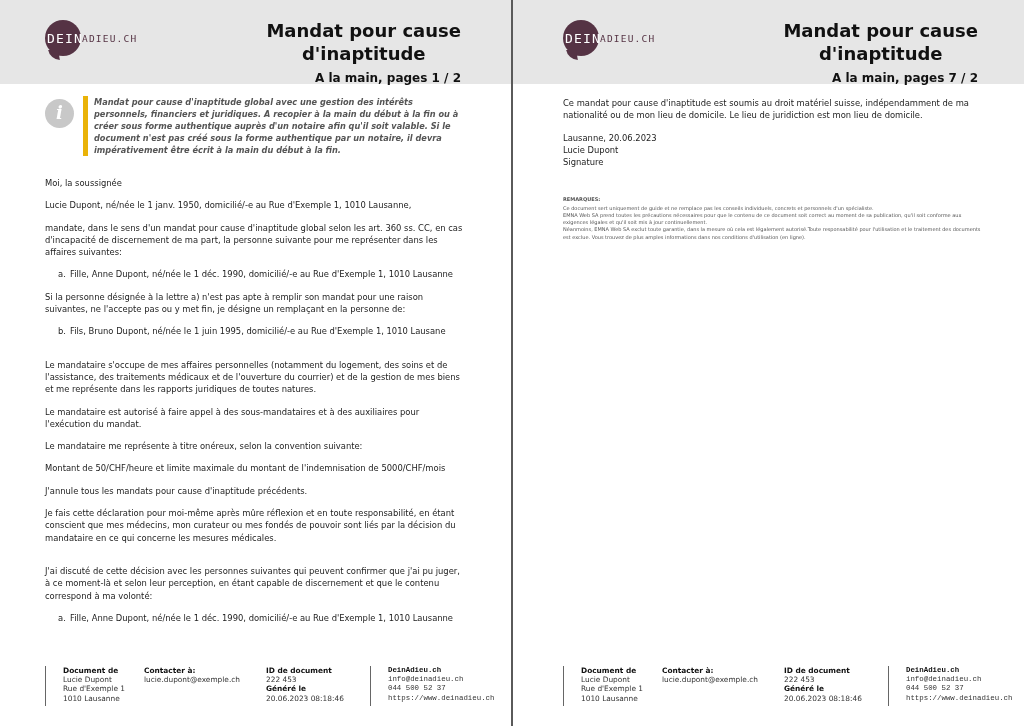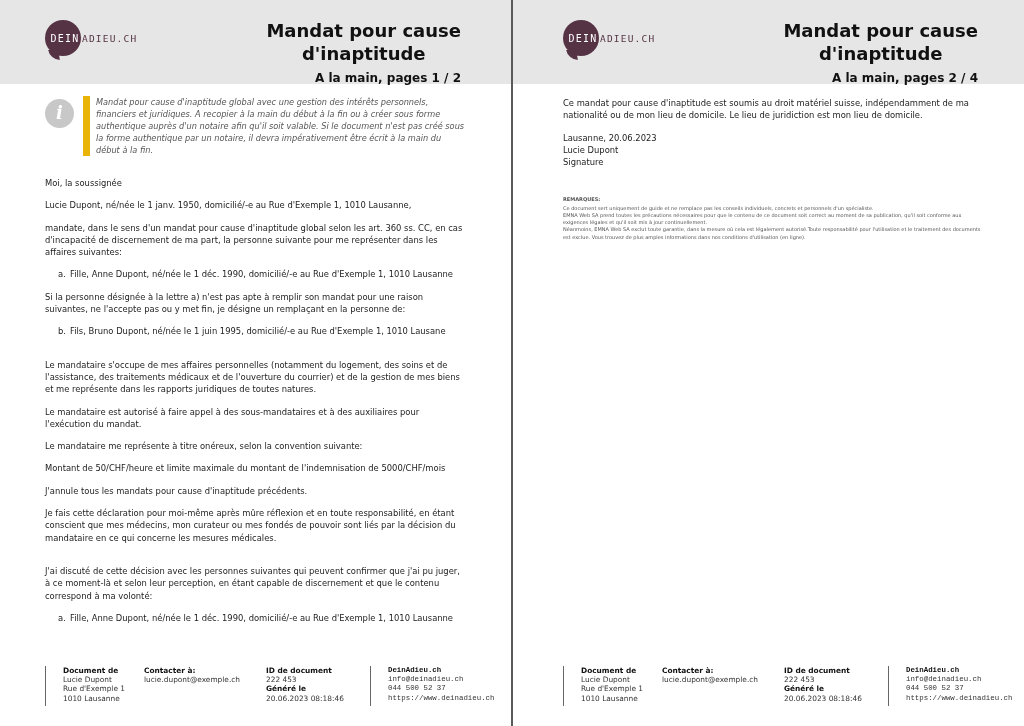--- a/index.html
+++ b/index.html
@@ -6,28 +6,28 @@
   html, body { width: 1024px; height: 726px; overflow: hidden; background: #6b6b6b; }
   body { font-family: "DejaVu Sans", sans-serif; color: #222; position: relative; }
   .viewer { position: absolute; left: 0; top: 0; width: 1024px; height: 726px; display: flex; background: #5a5a5a; }
   .page { position: relative; width: 511px; height: 726px; background: #fff; overflow: hidden; }
   .page.p1 { margin-right: 2px; }
   .page.p2 { width: 511px; }
   .page-header { position: absolute; left: 0; top: 0; width: 100%; height: 84px; background: #e6e6e6; }
   .logo { position: absolute; left: 45px; top: 20px; height: 36px; display: flex; align-items: center; }
   .logo-bubble { position: relative; width: 36px; height: 36px; border-radius: 50%; background: #553344; display: flex; align-items: center; justify-content: center; }
   .logo-bubble::after { content: ""; position: absolute; left: 4px; bottom: -4px; width: 10px; height: 10px; background: #553344; border-radius: 0 0 0 10px; transform: skewX(10deg); }
-  .logo-dein { position: relative; z-index: 1; font-family: "DejaVu Sans Mono", monospace; font-size: 10px; letter-spacing: 1.2px; color: #fff; margin-left: 4px; }
+  .logo-dein { position: relative; z-index: 1; font-family: "DejaVu Sans Mono", monospace; font-size: 13px; letter-spacing: 1.2px; color: #fff; margin-left: 4px; }
   .logo-rest { font-family: "DejaVu Sans Mono", monospace; font-size: 9.5px; letter-spacing: 1.2px; color: #553344; margin-left: 1px; }
   .doc-title { position: absolute; right: 50px; top: 19px; text-align: center; font-weight: bold; font-size: 18px; line-height: 23px; color: #111; }
   .doc-subtitle { position: absolute; right: 50px; top: 71px; text-align: right; font-weight: bold; font-size: 12px; color: #111; }
   .content { position: absolute; left: 45px; top: 96px; width: 420px; font-size: 8.4px; line-height: 12.3px; color: #222; }
   .info-box { display: flex; margin-bottom: 21px; }
   .info-icon { width: 29px; height: 29px; border-radius: 50%; background: #c8c8c8; color: #fff; display: flex; align-items: center; justify-content: center; font-family: "DejaVu Serif", serif; font-style: italic; font-weight: bold; font-size: 18px; margin-top: 3px; flex: 0 0 29px; }
-  .info-text { margin-left: 9px; padding-left: 6px; border-left: 7px solid #eab308; font-style: italic; color: #555; font-size: 8.2px; line-height: 12px; }
+  .info-text { margin-left: 9px; padding-left: 6px; border-left: 5px solid #eab308; font-style: italic; color: #555; font-size: 8.2px; line-height: 12px; font-weight: bold; }
   .para { margin-bottom: 10px; }
   .list-item { padding-left: 13px; margin-bottom: 10px; display: flex; }
   .list-item .marker { width: 10px; flex: 0 0 12px; }
   .spacer { height: 11px; }
   .p2-content { top: 97px; left: 50px; width: 420px; }
   .remarks { margin-top: 28px; font-size: 5px; line-height: 7.2px; color: #555; }
   .remarks-title { font-weight: bold; margin-bottom: 1px; }
   .footer { position: absolute; left: 45px; top: 666px; width: 420px; font-size: 7.4px; line-height: 9.2px; color: #333; height: 40px; }
   .fcol { position: absolute; top: 0; }
   .fcol b { color: #111; font-weight: bold; }
@@ -121,21 +121,21 @@
       <div class="logo" style="left:50px;">
         <div class="logo-bubble">
           <span class="logo-dein">DEIN</span>
         </div>
         <span class="logo-rest">ADIEU.CH</span>
       </div>
       <div class="doc-title" style="right:46px;">
         <div>Mandat pour cause</div>
         <div>d'inaptitude</div>
       </div>
-      <div class="doc-subtitle" style="right:46px;">A la main, pages 2 / 4</div>
+      <div class="doc-subtitle" style="right:46px;">A la main, pages 7 / 2</div>
     </div>
 
     <div class="content p2-content">
       <div class="para">Ce mandat pour cause d'inaptitude est soumis au droit matériel suisse, indépendamment de ma nationalité ou de mon lieu de domicile. Le lieu de juridiction est mon lieu de domicile.</div>
       <div>
         <div>Lausanne, 20.06.2023</div>
         <div>Lucie Dupont</div>
         <div>Signature</div>
       </div>
       <div class="remarks">

